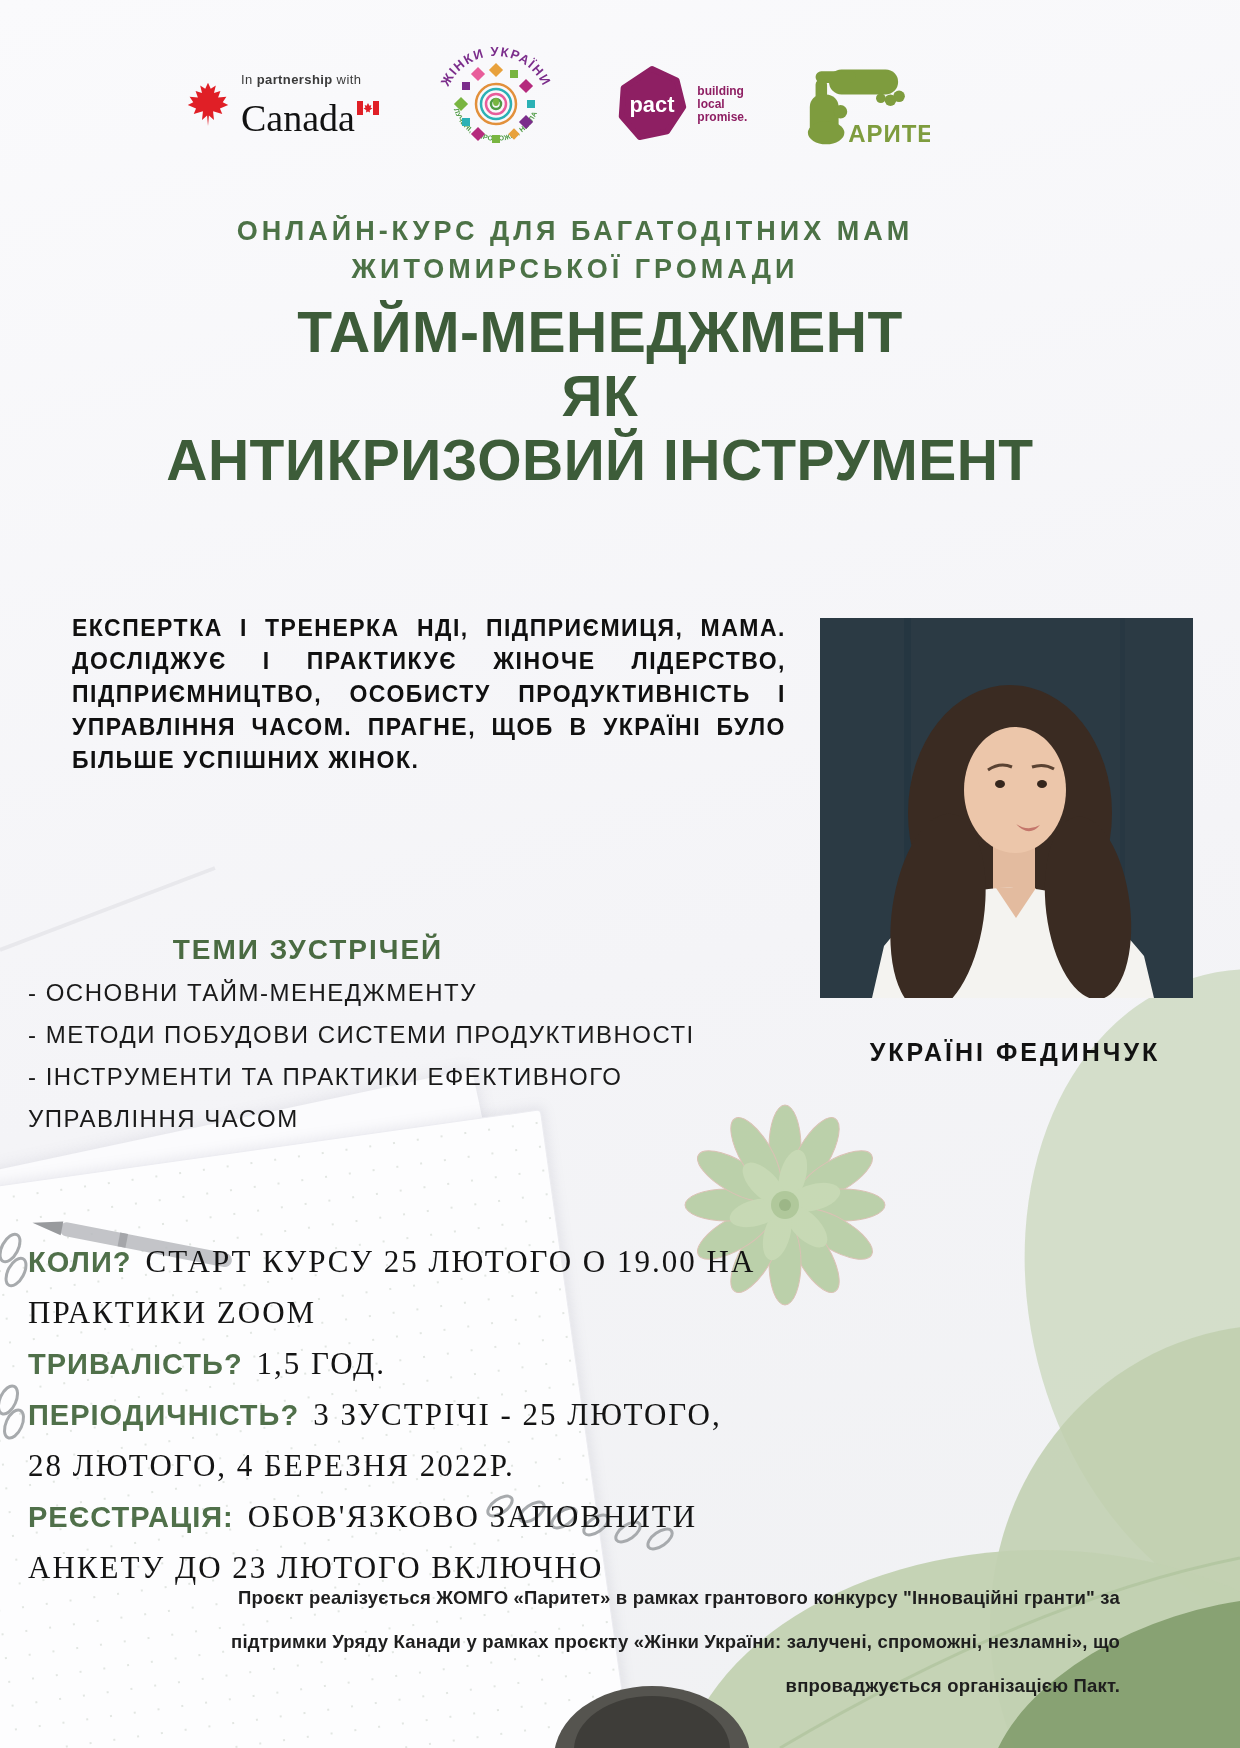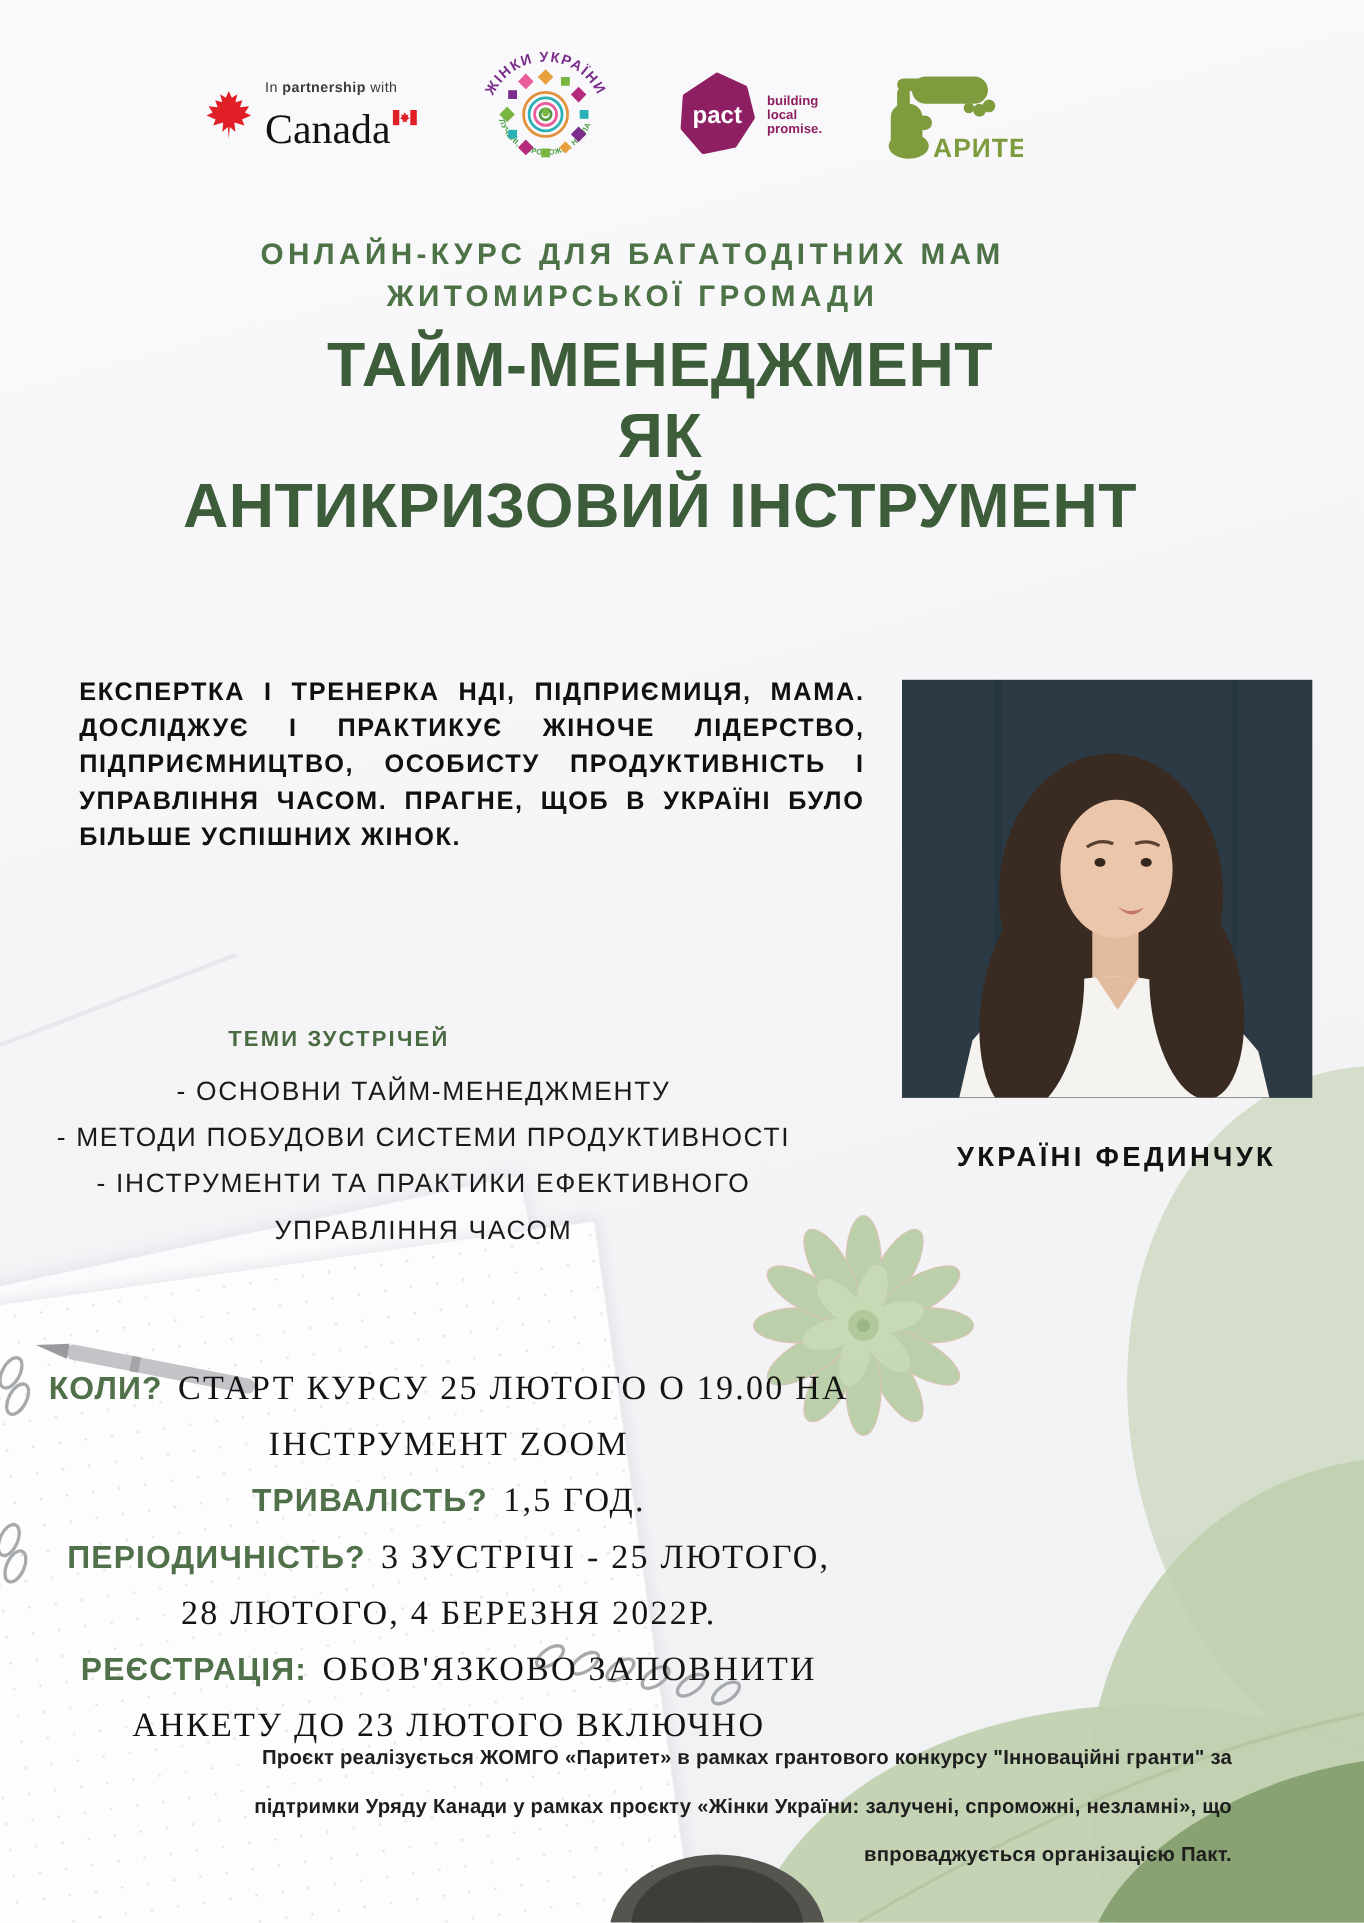--- a/index.html
+++ b/index.html
@@ -6,21 +6,21 @@
   .poster{position:relative;width:1240px;height:1748px;overflow:hidden;
     background:linear-gradient(165deg,#fafafc 0%,#f4f4f7 55%,#f0f1f3 100%);
     font-family:"Liberation Sans",sans-serif;}
   .layer-deco{position:absolute;left:0;top:0;z-index:0;pointer-events:none;}
   .sheet2{position:absolute;left:-90px;top:1128px;width:650px;height:780px;background:#fbfbfd;
     transform:rotate(-12deg);border-radius:6px;box-shadow:0 0 16px rgba(120,120,145,.16);z-index:0;}
   .sheet1{position:absolute;left:-70px;top:1152px;width:665px;height:760px;background:#fdfdfe;
     background-image:radial-gradient(#e2e6e2 1.1px,transparent 1.3px);background-size:24px 24px;
     transform:rotate(-8deg);border:1px solid #ececf1;border-radius:4px;
     box-shadow:3px -3px 12px rgba(125,125,150,.13);z-index:0;}
-  .txt{position:absolute;z-index:2;text-align:center;}
+  .txt{position:absolute;z-index:2;}
   
   .logos-row{position:absolute;left:185px;top:38px;width:745px;height:132px;z-index:2;
     display:flex;align-items:center;justify-content:space-between;}
   .canada{display:flex;align-items:center;}
   .canada-text{margin-left:10px;color:#222;}
   .cpart{font-size:13px;color:#3a3a3a;letter-spacing:.4px;margin-bottom:12px;}
   .cword{font-family:"Liberation Serif",serif;font-size:38px;color:#121212;line-height:1;}
   .cflag{position:relative;top:-16px;left:2px;}
   .pact{display:flex;align-items:center;}
   .pact-tag{margin-left:7px;color:#8e1f63;font-size:12px;font-weight:bold;line-height:13px;}
@@ -29,21 +29,21 @@
     font-weight:bold;font-size:27px;letter-spacing:4px;line-height:38px;}
   .main-title{left:-20px;top:300px;width:1240px;text-align:center;color:#3d5c39;
     font-weight:bold;font-size:57px;letter-spacing:.5px;line-height:64px;}
   .expert-desc{left:28px;top:612px;width:714px;color:#101010;font-weight:bold;font-size:23px;
     letter-spacing:1.5px;line-height:33px;text-align:justify;margin-left:44px;}
   .photo{position:absolute;left:820px;top:618px;width:373px;height:380px;z-index:2;
     background:#2b3a44;overflow:hidden;}
   .expert-name{left:830px;top:1038px;width:370px;text-align:center;color:#121212;
     font-weight:bold;font-size:25px;letter-spacing:3px;}
   .topics-head{left:28px;top:934px;width:560px;text-align:center;color:#4a6b42;
-    font-weight:bold;font-size:20px;letter-spacing:2px;}
+    font-weight:bold;font-size:28px;letter-spacing:2px;}
   .topics-list{left:28px;top:972px;width:714px;color:#1a1a1a;font-size:24px;
     letter-spacing:1.5px;line-height:42px;}
   .details{left:28px;top:1244px;width:760px;}
   .dline{height:51px;white-space:nowrap;}
   .dkey{color:#50704a;font-weight:bold;font-size:29px;letter-spacing:1px;margin-right:14px;}
   .dkey:empty{margin-right:0;}
   .drest{font-family:"Liberation Serif",serif;font-size:31px;color:#141414;letter-spacing:2px;}
   .footer{position:absolute;right:120px;top:1576px;z-index:2;text-align:right;white-space:nowrap;
     color:#1e1e1e;font-weight:bold;font-size:18.5px;letter-spacing:.2px;line-height:44px;}
 </style>
@@ -231,21 +231,21 @@
 
   <div class="txt topics-head">ТЕМИ ЗУСТРІЧЕЙ</div>
   <div class="txt topics-list">
     <div>- ОСНОВНИ ТАЙМ-МЕНЕДЖМЕНТУ</div>
     <div>- МЕТОДИ ПОБУДОВИ СИСТЕМИ ПРОДУКТИВНОСТІ</div>
     <div>- ІНСТРУМЕНТИ ТА ПРАКТИКИ ЕФЕКТИВНОГО УПРАВЛІННЯ ЧАСОМ</div>
   </div>
 
   <div class="txt details">
     <div class="dline"><span class="dkey">КОЛИ?</span><span class="drest">СТАРТ КУРСУ 25 ЛЮТОГО О 19.00 НА</span></div>
-    <div class="dline"><span class="dkey"></span><span class="drest">ІНСТРУМЕНТ ZOOM</span></div>
+    <div class="dline"><span class="dkey"></span><span class="drest">ПРАКТИКИ ZOOM</span></div>
     <div class="dline"><span class="dkey">ТРИВАЛІСТЬ?</span><span class="drest">1,5 ГОД.</span></div>
     <div class="dline"><span class="dkey">ПЕРІОДИЧНІСТЬ?</span><span class="drest">3 ЗУСТРІЧІ - 25 ЛЮТОГО,</span></div>
     <div class="dline"><span class="dkey"></span><span class="drest">28 ЛЮТОГО, 4 БЕРЕЗНЯ 2022Р.</span></div>
     <div class="dline"><span class="dkey">РЕЄСТРАЦІЯ:</span><span class="drest">ОБОВ'ЯЗКОВО ЗАПОВНИТИ</span></div>
     <div class="dline"><span class="dkey"></span><span class="drest">АНКЕТУ ДО 23 ЛЮТОГО ВКЛЮЧНО</span></div>
   </div>
 
   <div class="footer">
     <div>Проєкт реалізується ЖОМГО «Паритет»  в рамках грантового конкурсу "Інноваційні гранти" за</div>
     <div>підтримки Уряду Канади у рамках проєкту «Жінки України: залучені, спроможні, незламні», що</div>

